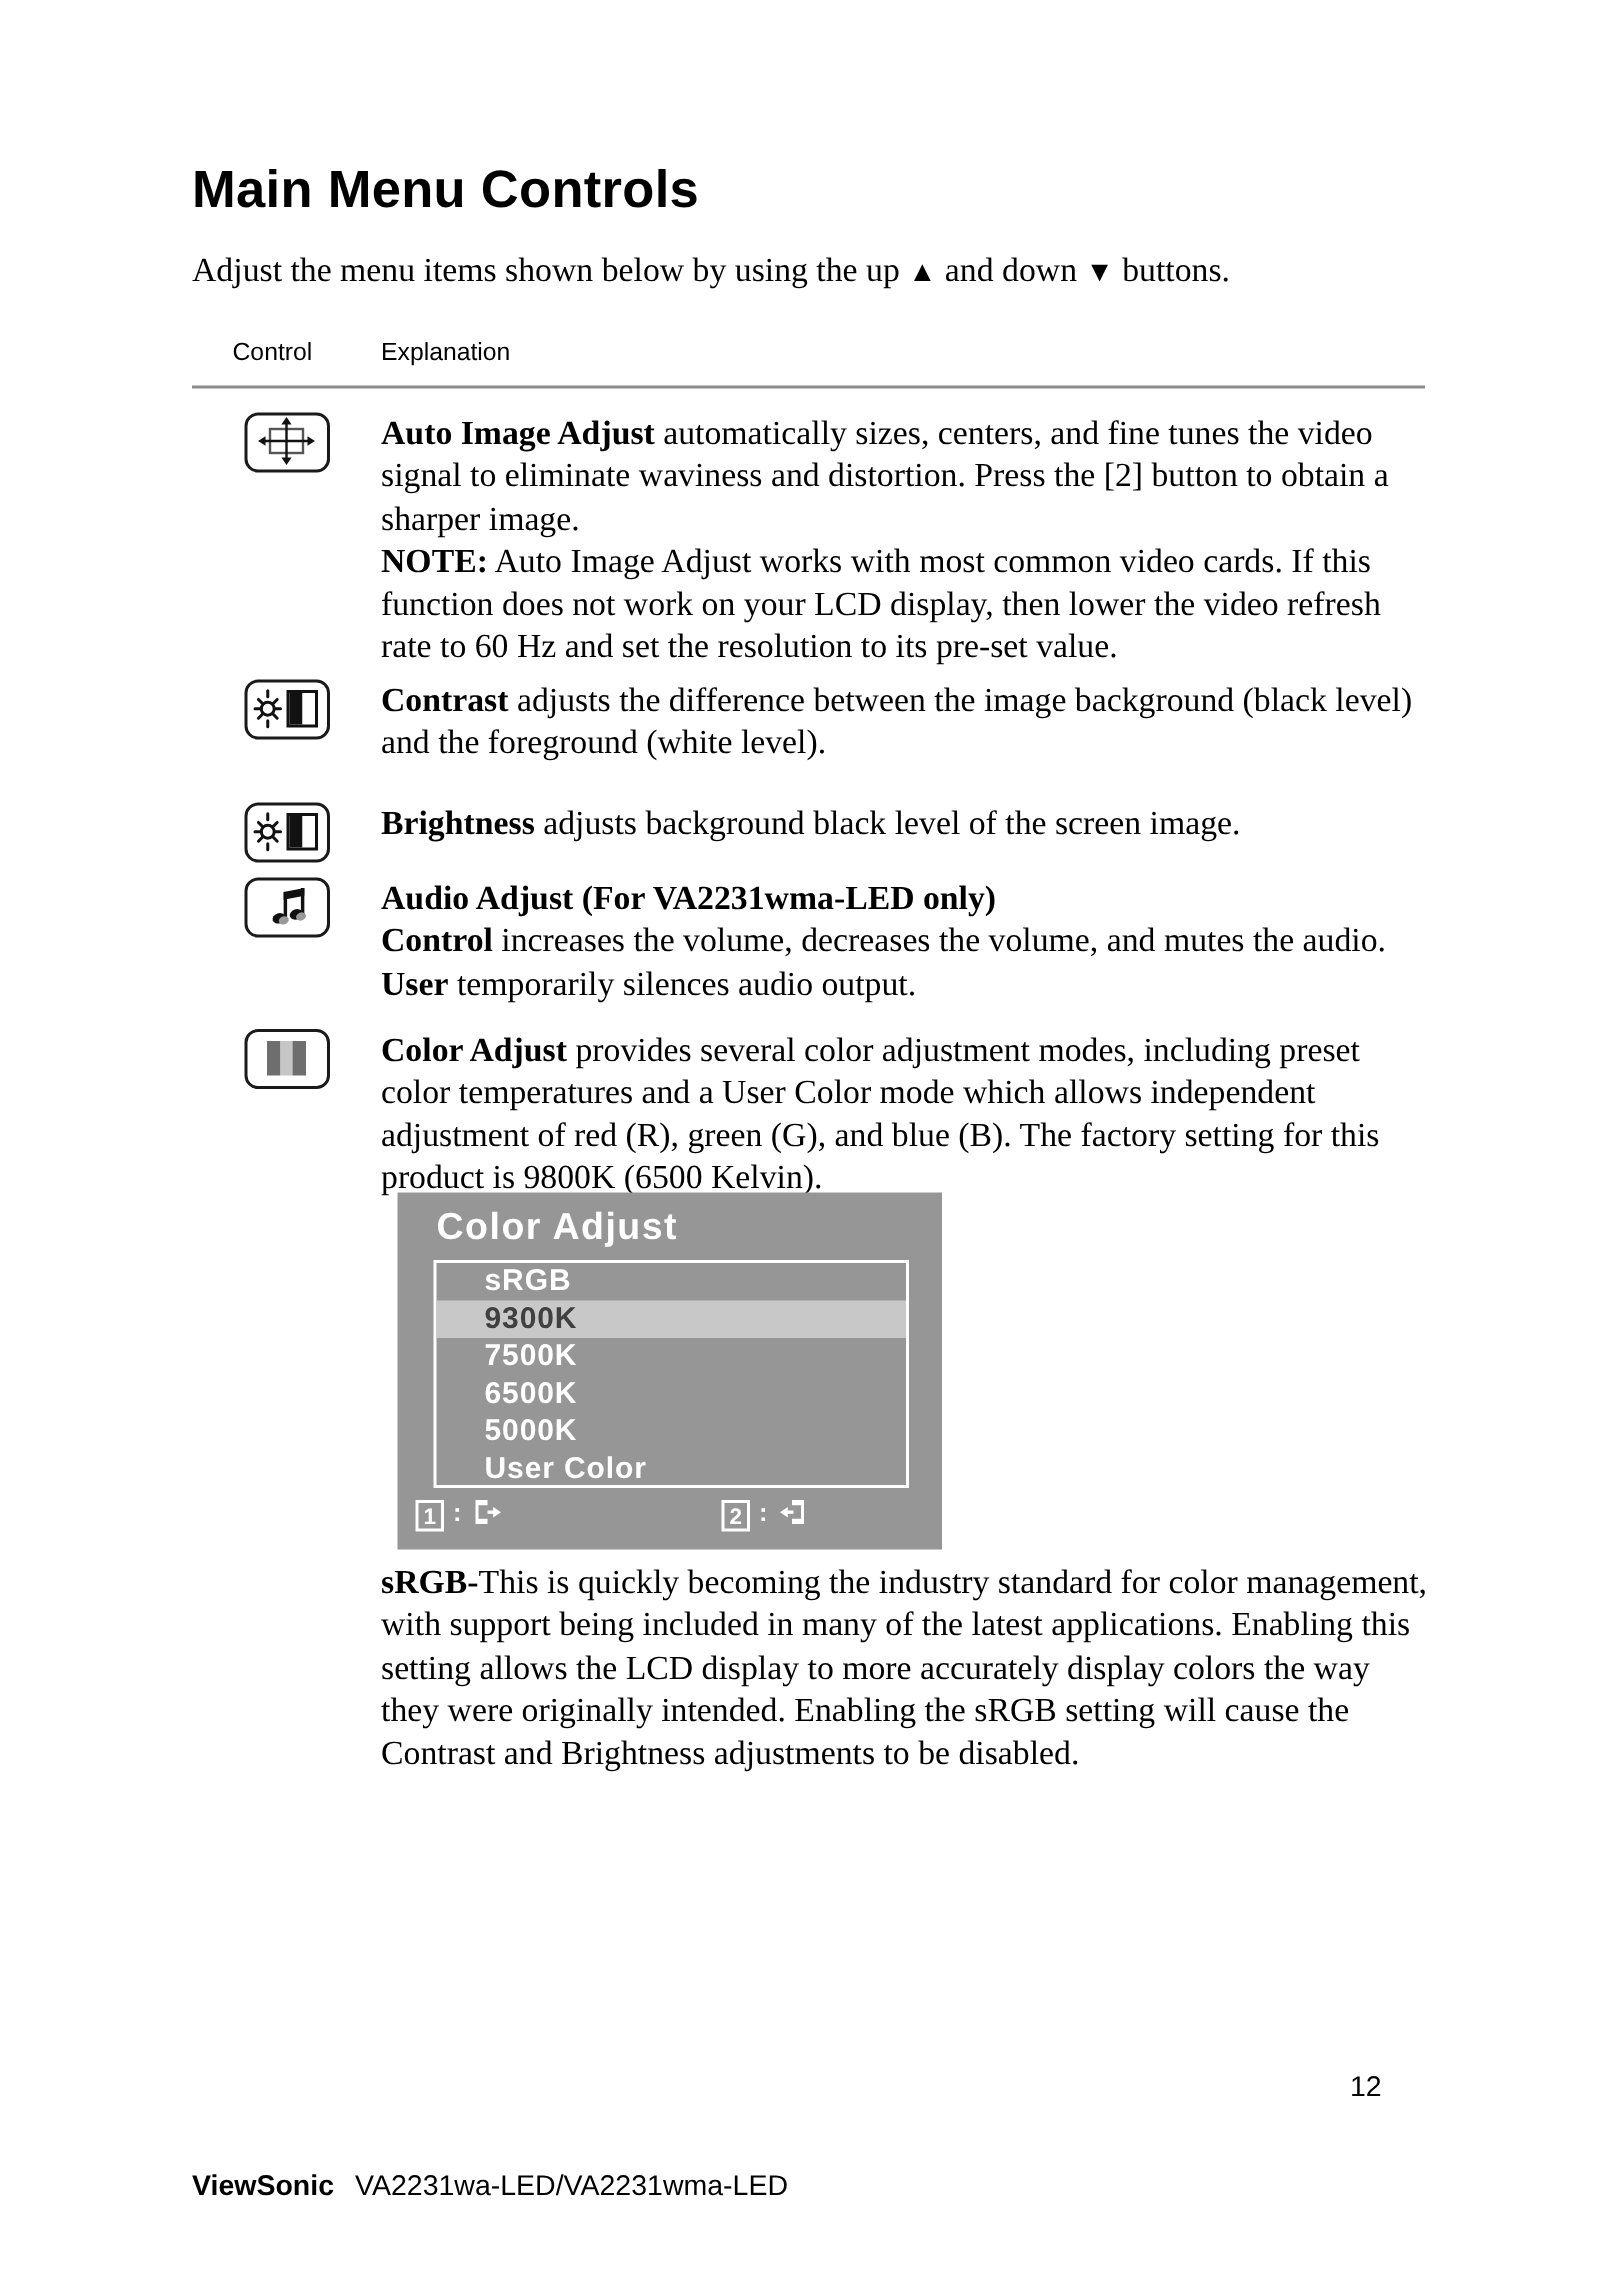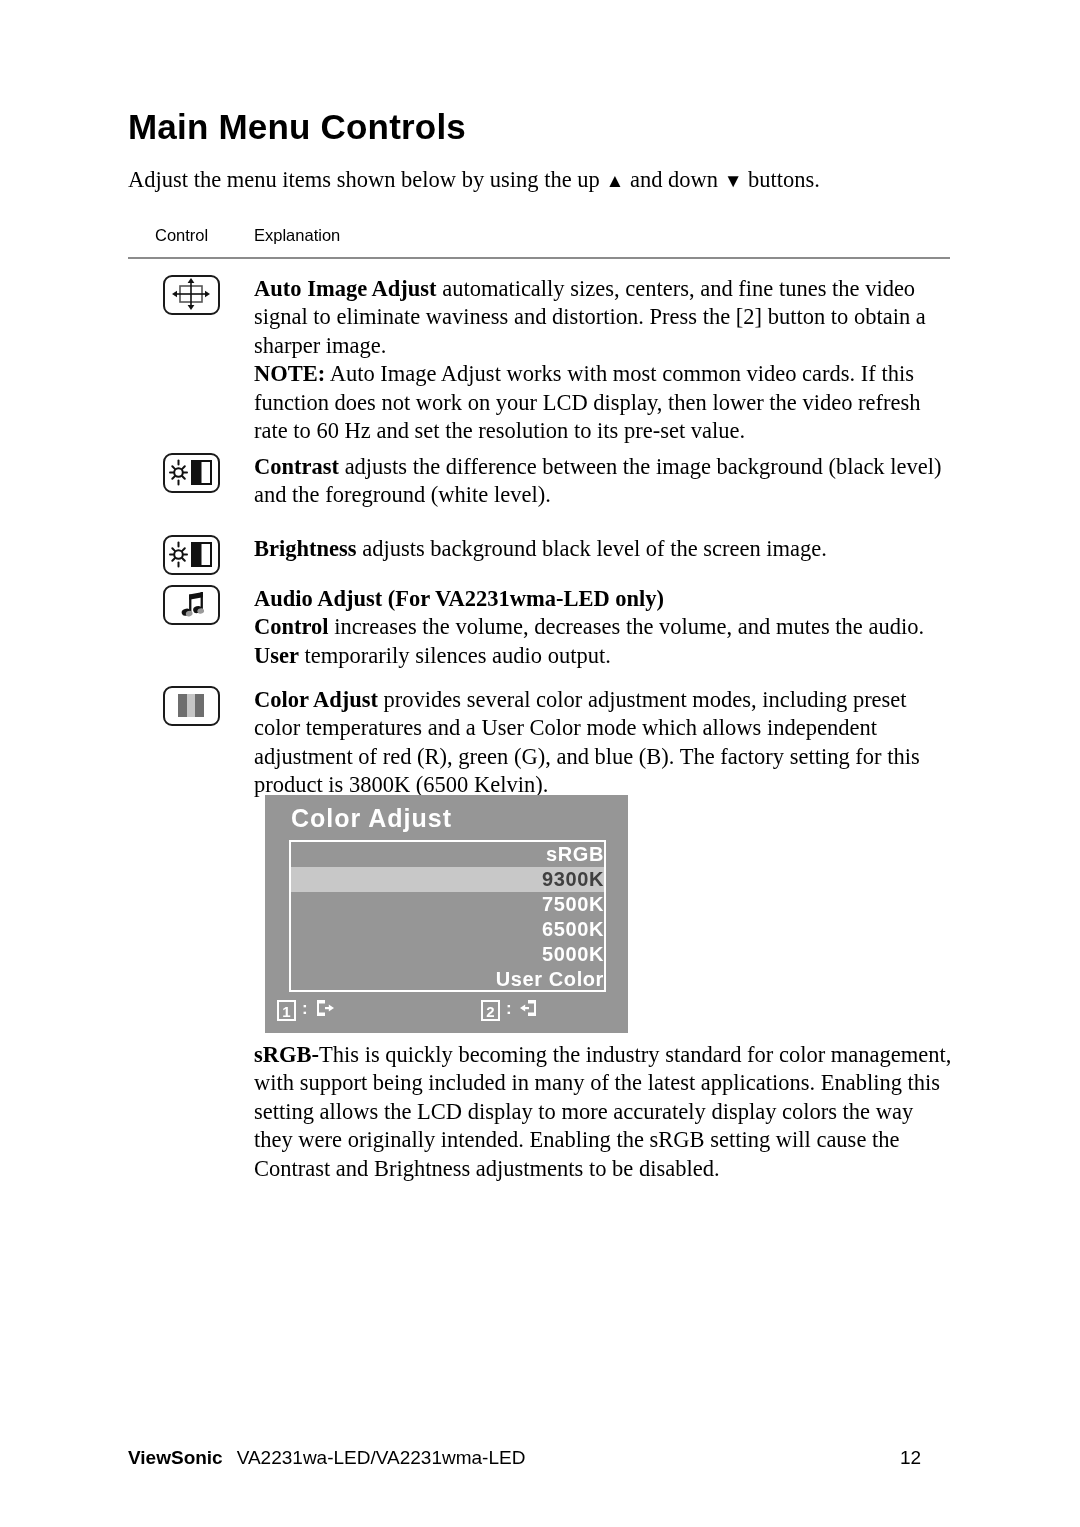--- a/index.html
+++ b/index.html
@@ -129,21 +129,20 @@
   .osd-item {
     position: relative;
     height: 25px;
     line-height: 25px;
     padding-left: 32px;
     font-size: 20px;
     font-weight: bold;
     color: #ffffff;
     letter-spacing: 0.6px;
     box-sizing: border-box;
-    text-align: right;
   }
   .osd-item.selected {
     background: #c8c8c8;
     color: #404040;
   }
   .osd-footer {
     position: absolute;
     left: 12px;
     top: 203px;
     width: 339px;
@@ -180,21 +179,21 @@
     top: 1447px;
     font-family: "Liberation Sans", "DejaVu Sans", sans-serif;
     font-size: 19px;
     white-space: nowrap;
   }
   .footer-brand { font-weight: bold; }
   .footer-model { font-weight: normal; margin-left: 14px; }
   .footer-page {
     position: absolute;
     left: 900px;
-    top: 1447px;
+    top: 1381px;
     font-family: "Liberation Sans", "DejaVu Sans", sans-serif;
     font-size: 19px;
   }
 </style>
 </head>
 <body>
 
 <div class="page">
 
   <div class="page-title">Main Menu Controls</div>
@@ -302,21 +301,21 @@
 
   <div class="row" style="left:128px; top:686px; width:822px;">
     <div class="icon-box">
       <svg width="52" height="35" viewBox="0 0 52 35">
         <rect x="13" y="6" width="9" height="23" fill="#6e6e6e"></rect>
         <rect x="22" y="6" width="8" height="23" fill="#c6c6c6"></rect>
         <rect x="30" y="6" width="9" height="23" fill="#6e6e6e"></rect>
       </svg>
     </div>
     <div class="body">
-      <p><span class="b">Color Adjust</span><span> provides several color adjustment modes, including preset color temperatures and a User Color mode which allows independent adjustment of red (R), green (G), and blue (B). The factory setting for this product is 3800K (6500 Kelvin).</span></p>
+      <p><span class="b">Color Adjust</span><span> provides several color adjustment modes, including preset color temperatures and a User Color mode which allows independent adjustment of red (R), green (G), and blue (B). The factory setting for this product is 9800K (6500 Kelvin).</span></p>
     </div>
   </div>
 
   <div class="osd">
     <div class="osd-title">Color Adjust</div>
     <div class="osd-list">
       <div class="osd-item">sRGB</div>
       <div class="osd-item selected">9300K</div>
       <div class="osd-item">7500K</div>
       <div class="osd-item">6500K</div>

